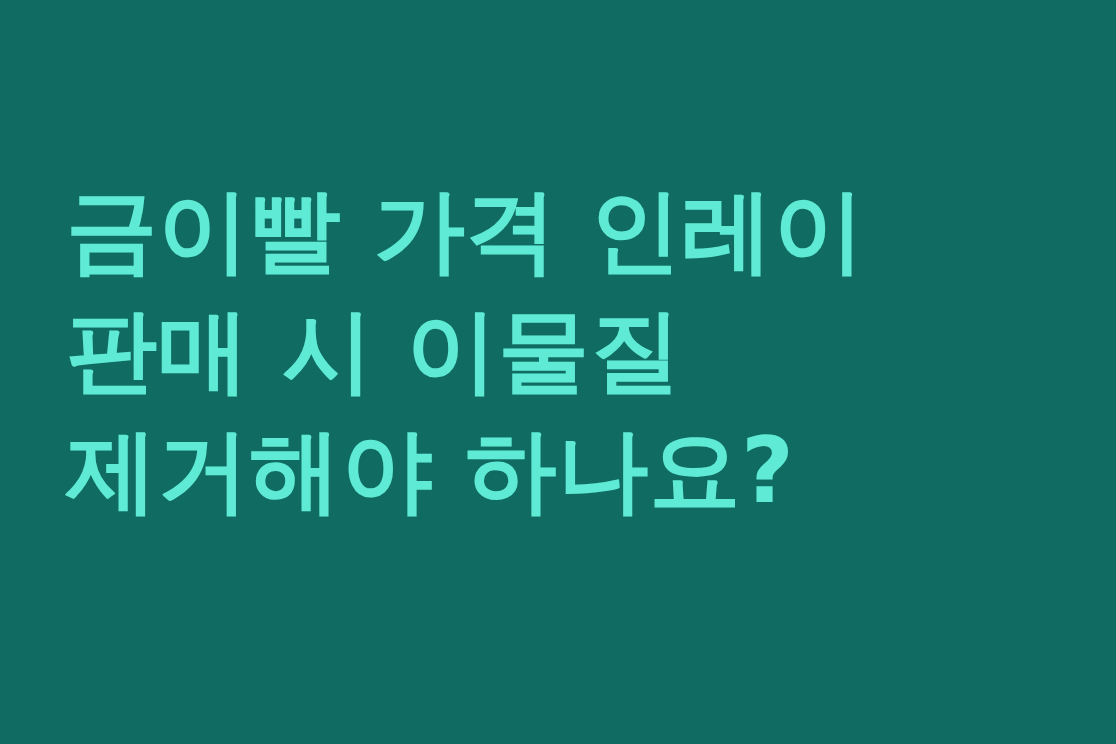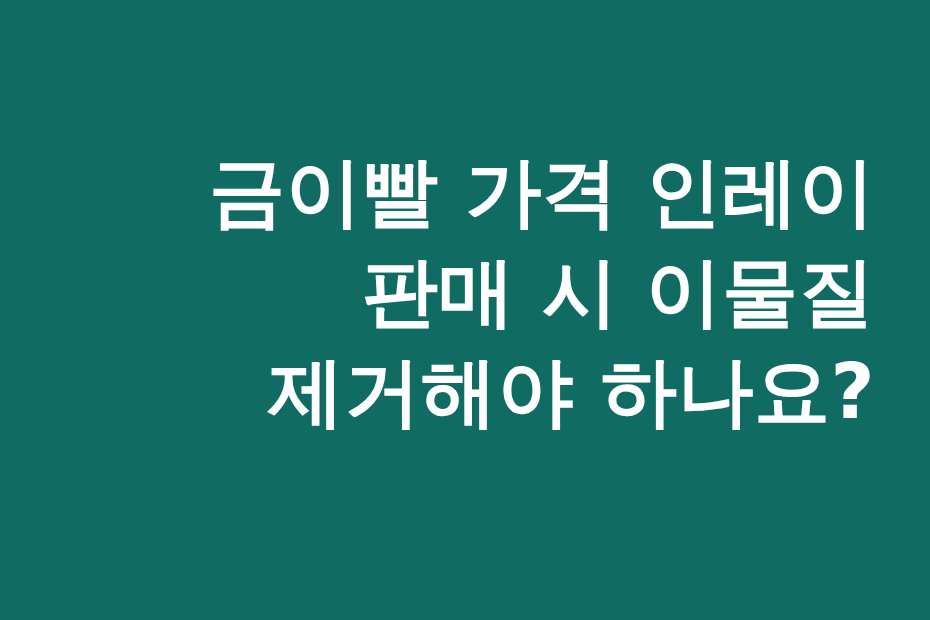--- a/index.html
+++ b/index.html
@@ -50,17 +50,17 @@
     text-rendering: optimizeLegibility;
   }
 </style>
 </head>
 <body>
 
 <div class="title-card" style="background-color: rgb(16, 108, 99); width: 930px; height: 620px;">
 
   <div class="headline-block">
 
-    <h1 class="headline" style="color: #ffffff; text-align: right;">금이빨 가격 인레이 판매 시 이물질 제거해야 하나요?</h1>
+    <h1 class="headline" style="color: #5eead4; text-align: left;">금이빨 가격 인레이 판매 시 이물질 제거해야 하나요?</h1>
 
   </div>
 
 </div>
 
 </body></html>

